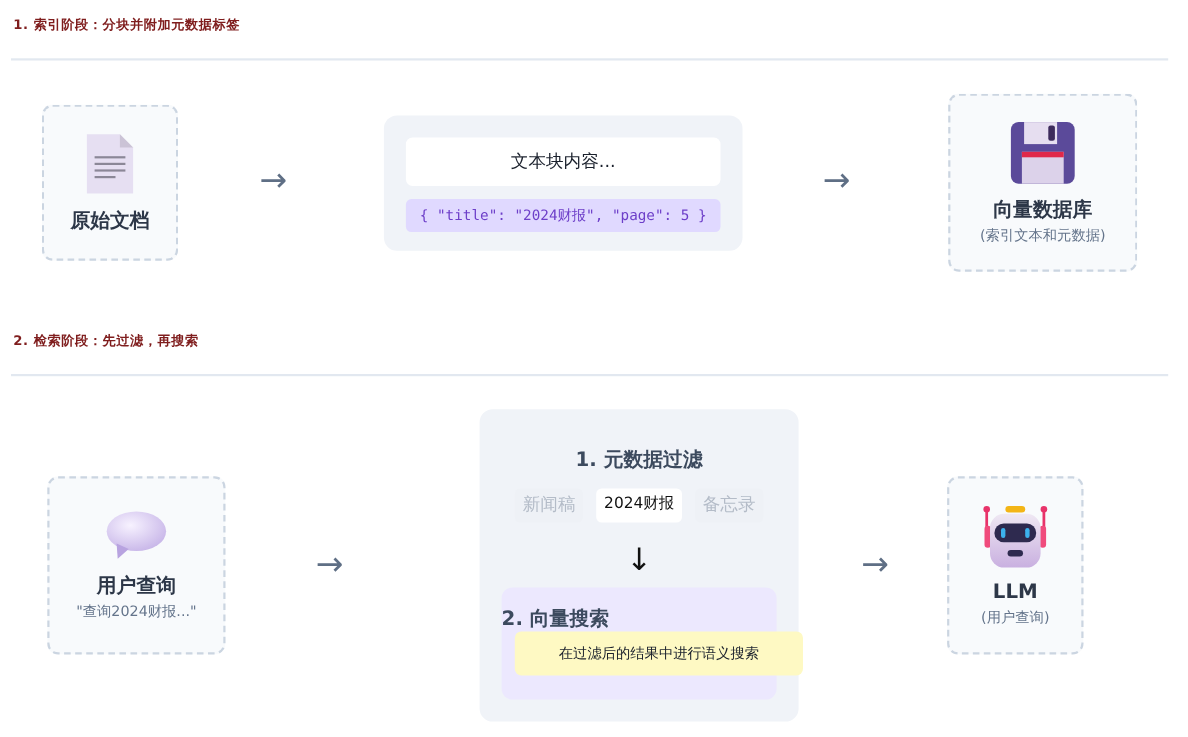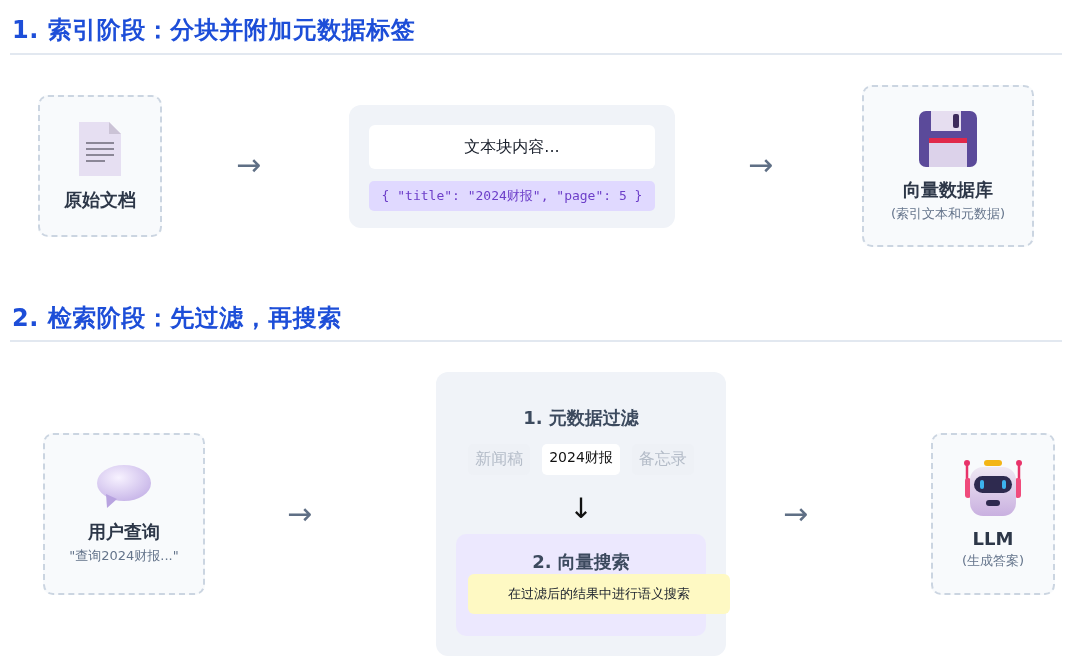--- a/index.html
+++ b/index.html
@@ -1,19 +1,19 @@
 <!DOCTYPE html>
 <html><head>
 <meta charset="utf-8">
 <style>
   * { box-sizing: border-box; margin: 0; padding: 0; }
   html, body { width: 1080px; height: 670px; background: #ffffff; overflow: hidden; }
   body { font-family: "DejaVu Sans", "Liberation Sans", sans-serif; color: #2d3748; position: relative; }
 
-  .section-title { position: absolute; left: 12px; font-size: 24px; font-weight: bold; color: #1d4ed8; letter-spacing: 0.5px; }
+  .section-title { position: absolute; left: 12px; font-size: 12px; font-weight: bold; color: #7f1d1d; letter-spacing: 0.5px; }
   .divider { position: absolute; left: 10px; width: 1052px; height: 2px; background: #e2e8f0; }
 
   .dash-box {
     position: absolute; border: 2px dashed #cbd5e1; border-radius: 10px; background: #f8fafc;
     display: flex; flex-direction: column; align-items: center; justify-content: center;
   }
   .box-title { font-size: 18px; font-weight: bold; color: #2d3748; margin-top: 6px; }
   .box-sub { font-size: 13px; color: #64748b; margin-top: 3px; }
 
   .arrow { position: absolute; font-size: 30px; color: #5f6f85; line-height: 1; }
@@ -31,21 +31,21 @@
   }
 
   .filter-title { position: absolute; left: 0; right: 0; top: 34px; text-align: center; font-size: 18px; font-weight: bold; color: #3c4a5e; }
   .chips { position: absolute; left: 0; right: 0; top: 72px; display: flex; justify-content: center; gap: 12px; }
   .chip { padding: 5px 7px; border-radius: 5px; font-size: 16px; }
   .chip.inactive { background: #eef1f6; color: #b4bcc8; }
   .chip.active { background: #ffffff; color: #111; font-weight: normal; font-size: 14px; }
   .down-arrow { position: absolute; left: 0; right: 0; top: 120px; text-align: center; font-size: 28px; color: #111; }
 
   .search-panel { position: absolute; left: 20px; top: 162px; width: 250px; height: 102px; background: #ece8fe; border-radius: 10px; }
-  .search-title { position: absolute; left: 0; right: 0; top: 16px; text-align: center; font-size: 18px; font-weight: bold; color: #3c4a5e; }
+  .search-title { position: absolute; left: 0; right: 0; top: 16px; text-align: left; font-size: 18px; font-weight: bold; color: #3c4a5e; }
   .search-desc {
     position: absolute; left: 12px; top: 40px; width: 262px; height: 40px; background: #fef9c3; border-radius: 6px;
     display: flex; align-items: center; justify-content: center; font-size: 13px; color: #1a202c;
   }
 </style>
 </head>
 <body>
 
 <div class="section-title" style="top:14px;">1. 索引阶段：分块并附加元数据标签</div>
 <div class="divider" style="top:53px;"></div>
@@ -118,21 +118,21 @@
   </div>
   <div class="down-arrow">↓</div>
   <div class="search-panel">
     <div class="search-title">2. 向量搜索</div>
     <div class="search-desc">在过滤后的结果中进行语义搜索</div>
   </div>
 </div>
 
 <div class="arrow" style="left:783px; top:499px;">→</div>
 
-<div class="dash-box" style="left:931px; top:433px; width:124px; height:162px;">
+<div class="dash-box" style="left:861px; top:433px; width:124px; height:162px;">
   <span>
     <svg width="62" height="60" viewBox="0 0 62 60">
       <defs>
         <linearGradient id="head" x1="0" y1="0" x2="0" y2="1">
           <stop offset="0%" stop-color="#efe8f3"></stop>
           <stop offset="100%" stop-color="#c9b0e0"></stop>
         </linearGradient>
       </defs>
       <rect x="22" y="2" width="18" height="6" rx="3" fill="#f3b516"></rect>
       <line x1="5" y1="6" x2="5" y2="34" stroke="#e8336a" stroke-width="2.5"></line>
@@ -142,14 +142,14 @@
       <rect x="3" y="20" width="6" height="20" rx="3" fill="#f04b7c"></rect>
       <rect x="53" y="20" width="6" height="20" rx="3" fill="#f04b7c"></rect>
       <rect x="8" y="9" width="46" height="49" rx="13" fill="url(#head)"></rect>
       <rect x="12" y="18" width="38" height="17" rx="8.5" fill="#2e2a4f"></rect>
       <rect x="18" y="22" width="4" height="9" rx="2" fill="#3cb2ee"></rect>
       <rect x="40" y="22" width="4" height="9" rx="2" fill="#3cb2ee"></rect>
       <rect x="24" y="42" width="14" height="6" rx="3" fill="#2e2a4f"></rect>
     </svg>
   </span>
   <div class="box-title">LLM</div>
-  <div class="box-sub">(生成答案)</div>
+  <div class="box-sub">(用户查询)</div>
 </div>
 
 </body></html>

